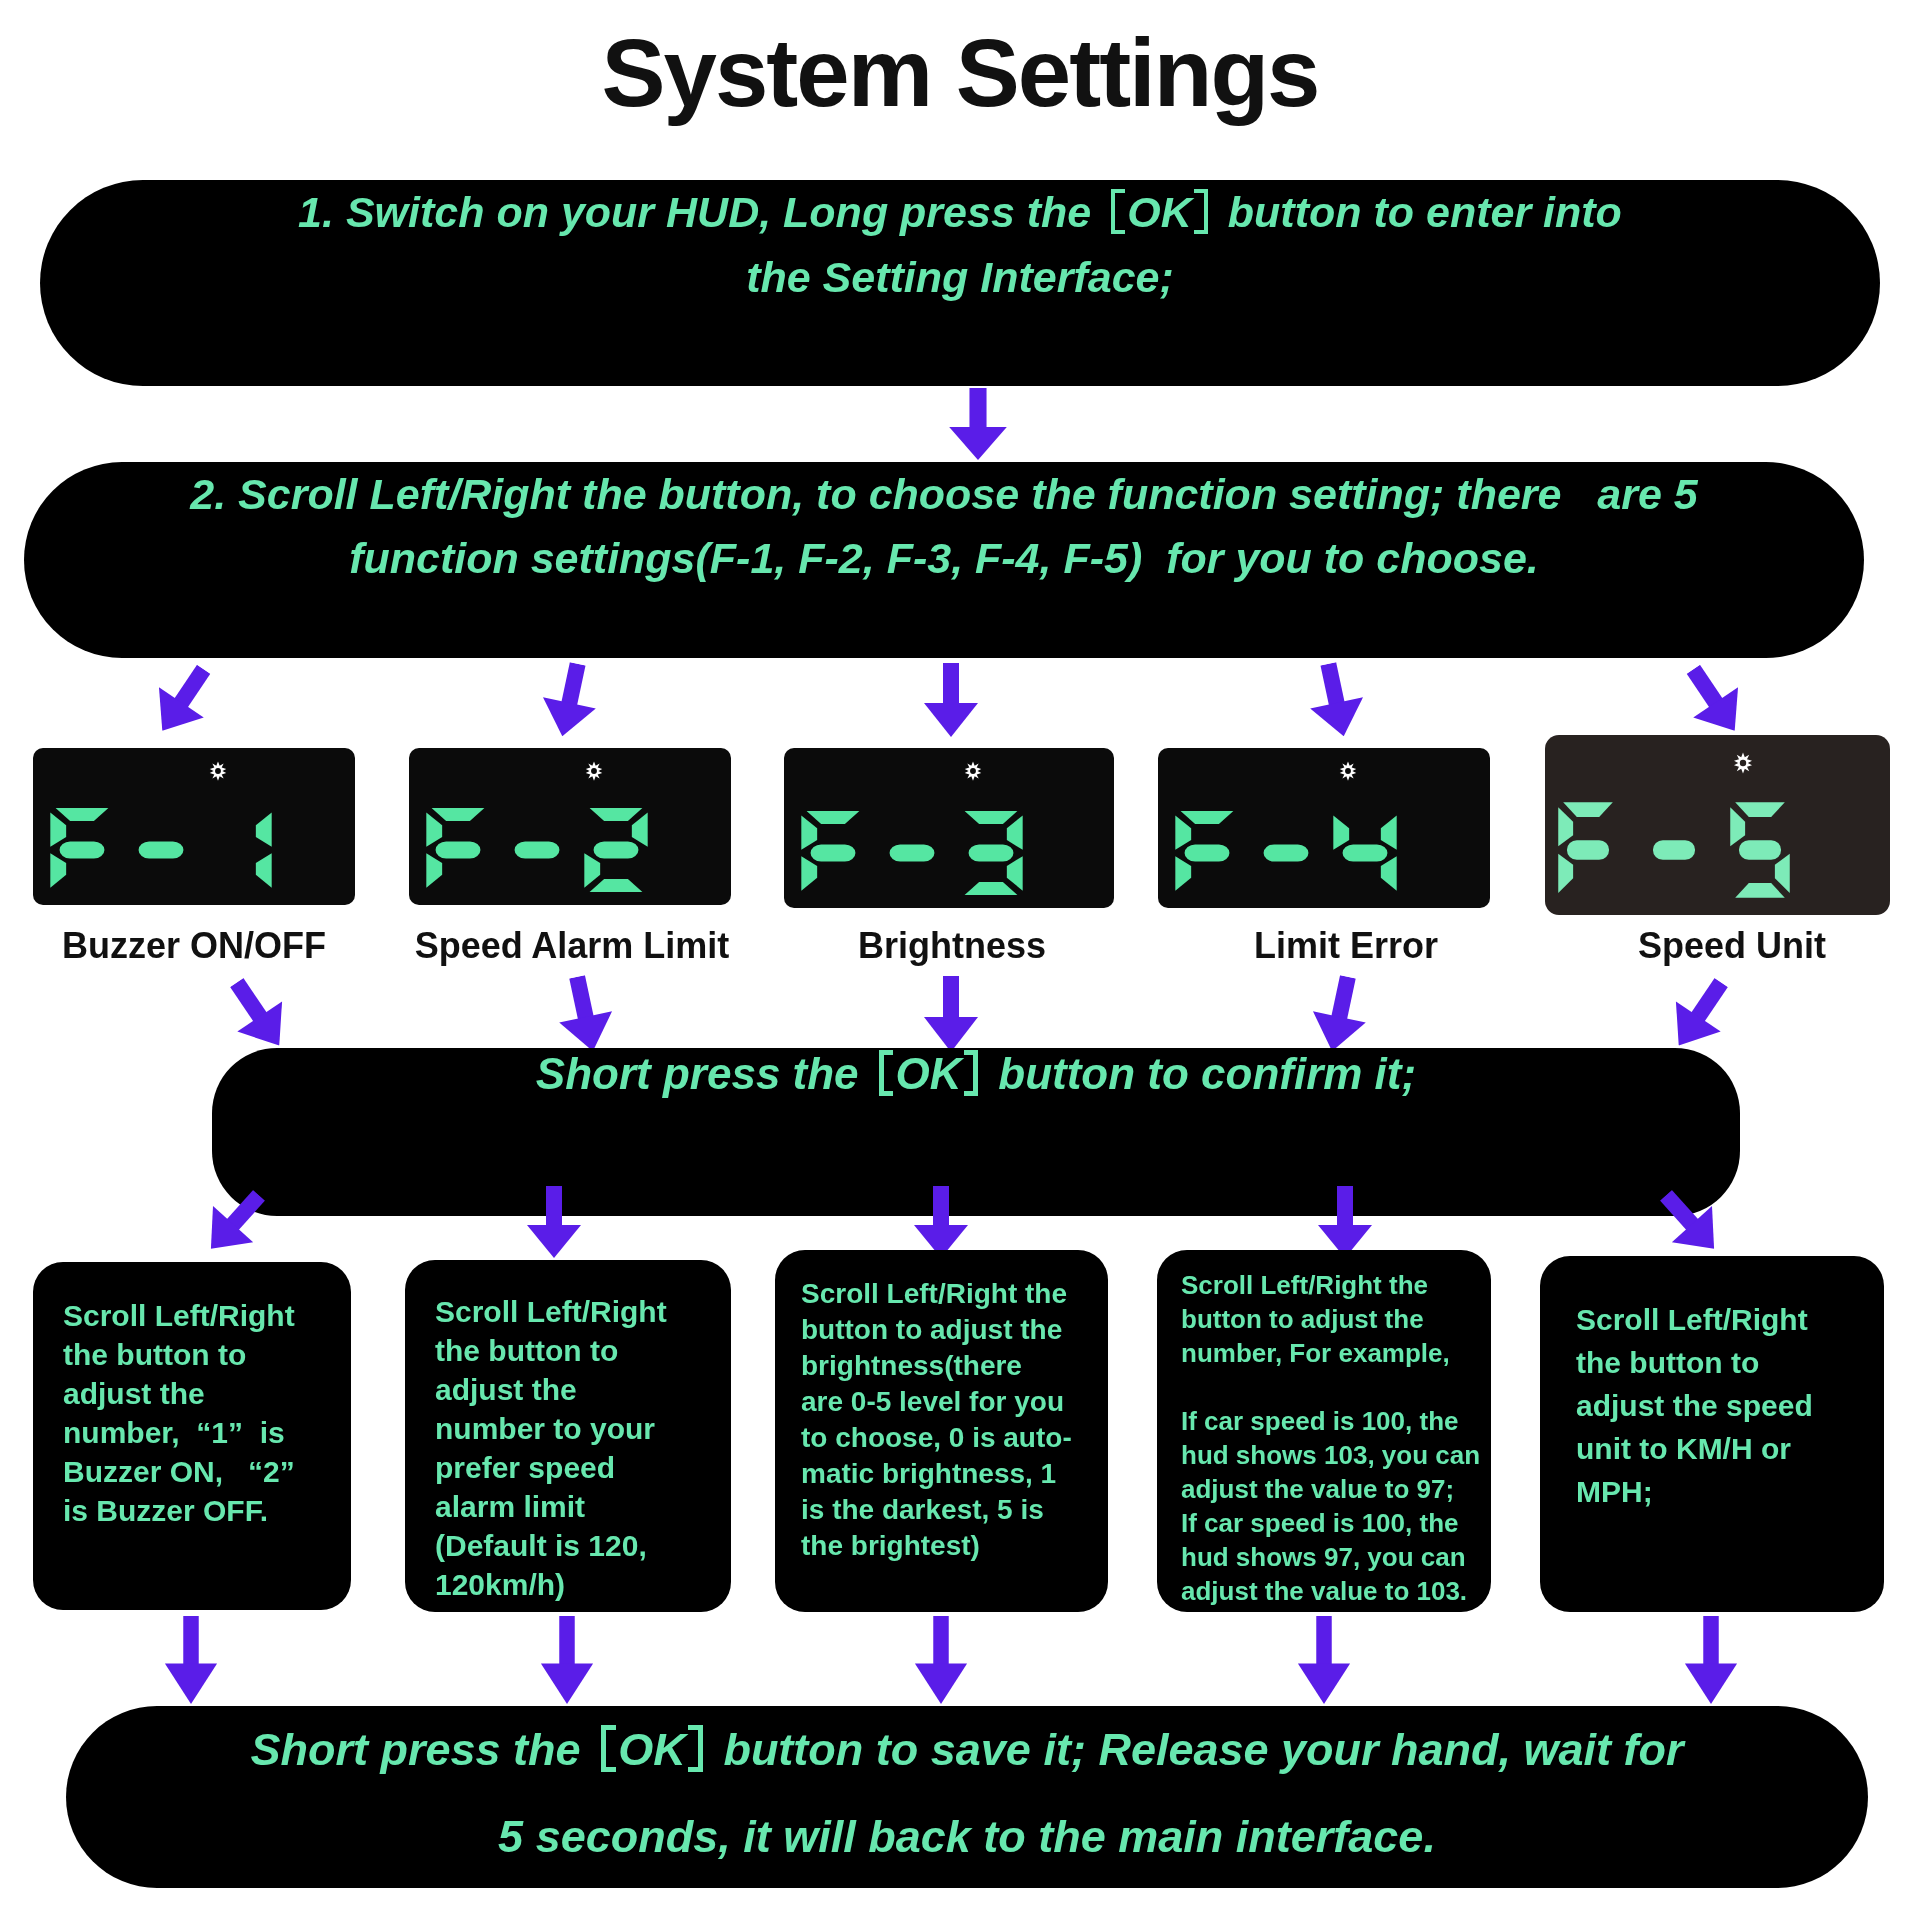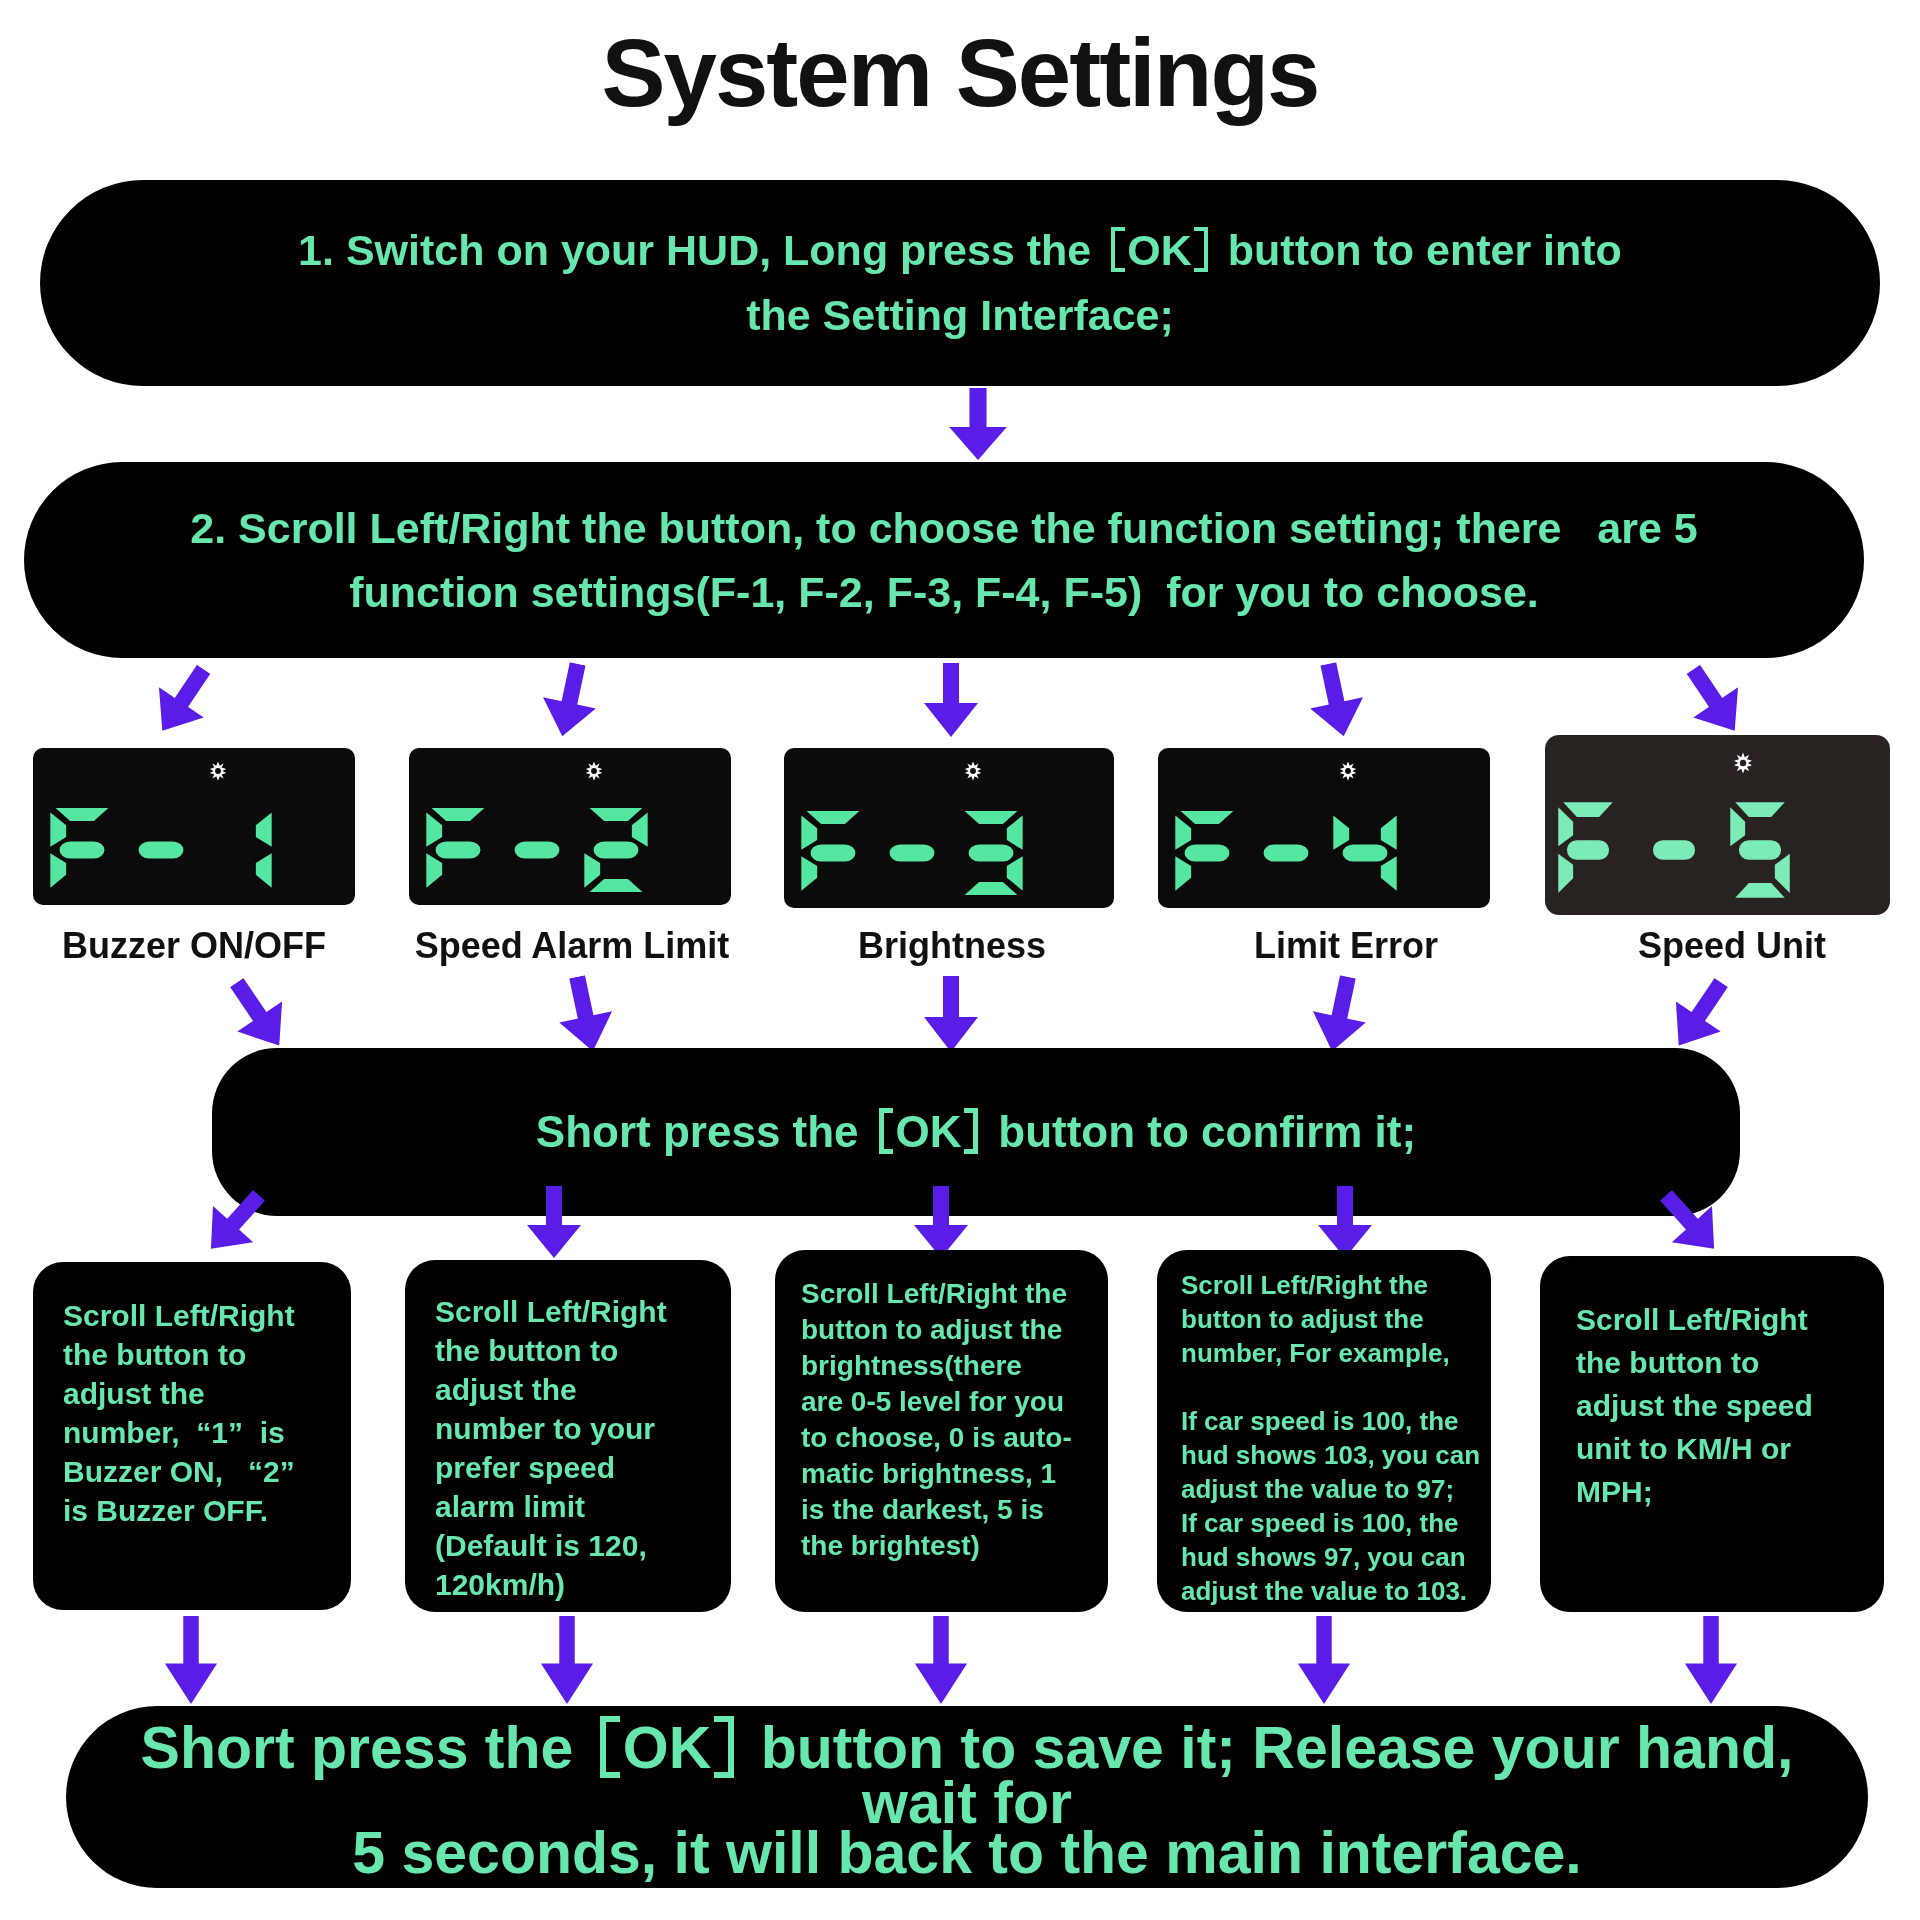--- a/index.html
+++ b/index.html
@@ -13,31 +13,31 @@
     --title-color:#111111;
     --label-color:#111111;
   }
   html,body{margin:0;padding:0;background:#ffffff;}
   .canvas{position:relative;width:1920px;height:1920px;background:#ffffff;overflow:hidden;
           font-family:"Liberation Sans","DejaVu Sans",sans-serif;}
 
   .page-title{position:absolute;left:0;top:18px;width:1920px;text-align:center;
               font-size:96px;font-weight:700;letter-spacing:-2px;color:var(--title-color);}
 
-  .pill{position:absolute;background:var(--panel-bg);display:flex;align-items:center;justify-content:center;}
+  .pill{position:absolute;background:var(--panel-bg);display:flex;align-items:flex-start;justify-content:center;font-style:italic;}
   .pill-text{width:100%;padding:0 55px;text-align:center;color:var(--green-text);
              white-space:pre-wrap;font-weight:700;}
   .pill1{left:40px;top:180px;width:1840px;height:206px;border-radius:103px;}
   .pill1 .pill-text{font-size:43px;line-height:65px;}
   .pill2{left:24px;top:462px;width:1840px;height:196px;border-radius:98px;}
   .pill2 .pill-text{font-size:43px;line-height:64px;}
   .pill3{left:212px;top:1048px;width:1528px;height:168px;border-radius:65px;}
   .pill3 .pill-text{font-size:44px;line-height:52px;}
   .pill4{left:66px;top:1706px;width:1802px;height:182px;border-radius:91px;}
-  .pill4 .pill-text{font-size:59px;line-height:50px;}
+  .pill4 .pill-text{font-size:45px;line-height:87px;}
 
   
   .lbrk,.rbrk{display:inline-block;width:0.33em;height:1.04em;box-sizing:border-box;
               vertical-align:-0.16em;border:0.115em solid currentColor;}
   .lbrk{border-right:0;margin:0 0.05em 0 0.18em;}
   .rbrk{border-left:0;margin:0 0.18em 0 0.05em;}
 
   .arrow{position:absolute;color:var(--arrow-purple);}
   .arrow svg{width:100%;height:100%;display:block;fill:currentColor;}
 

